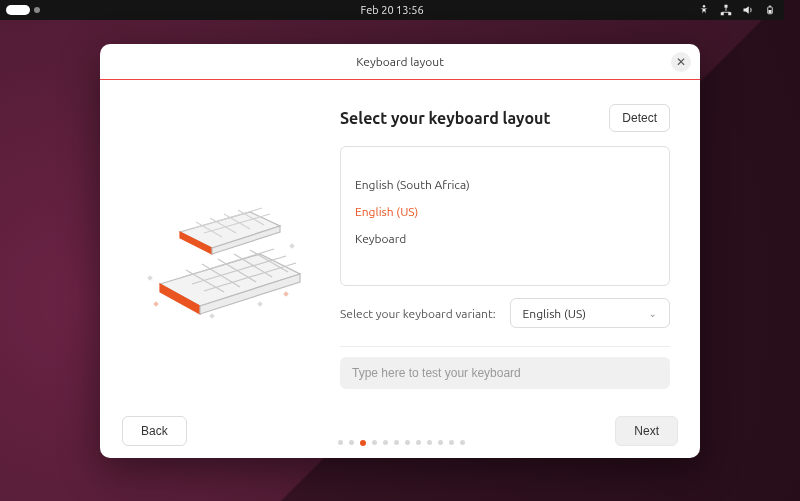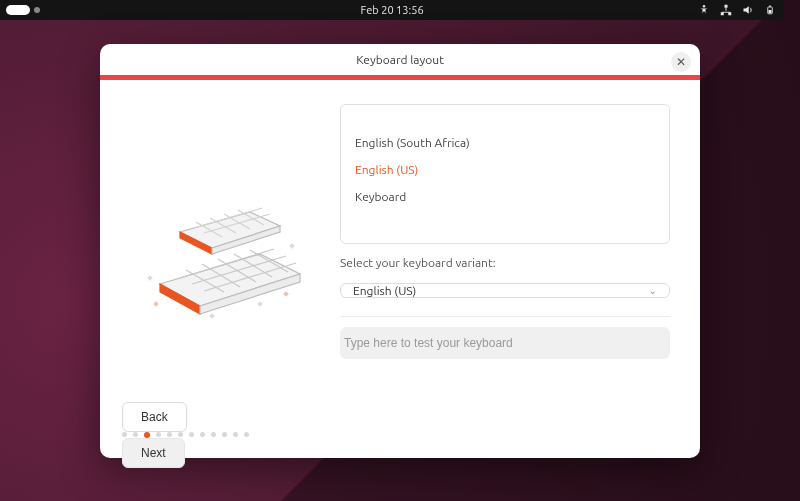--- a/index.html
+++ b/index.html
@@ -25,21 +25,21 @@
 
   
   .dialog {
     position:absolute; left:100px; top:44px; width:600px; height:414px;
     background:#fff; border-radius:10px;
     box-shadow:0 12px 40px rgba(0,0,0,0.45);
     display:flex; flex-direction:column;
   }
   .dialog-header {
     position:relative; height:36px; display:flex; align-items:center; justify-content:center;
-    border-bottom:5px solid #ef4444; font-size:12px; color:#3a3a3a;
+    border-bottom:1px solid #ef4444; font-size:12px; color:#3a3a3a;
   }
   .close-btn {
     position:absolute; right:9px; top:8px; width:20px; height:20px; border-radius:50%;
     background:#efefef; display:flex; align-items:center; justify-content:center;
     font-size:12px; color:#555; cursor:pointer;
   }
   .dialog-body { flex:1; display:flex; padding:24px 30px 8px 30px; }
 
   .illus { width:200px; display:flex; align-items:center; justify-content:center; }
 
@@ -53,37 +53,37 @@
 
   .layout-list {
     border:1px solid #e0e0e0; border-radius:6px; height:140px; overflow-y:auto;
     padding:24px 0;
   }
   .layout-list .item {
     padding:7px 14px; font-size:12px; color:#444; cursor:pointer;
   }
   .layout-list .item.selected { color:#e95420; }
 
-  .variant-row { display:flex; gap:14px; margin-top:12px;flex-direction:column;}
+  .variant-row { display:flex; align-items:center; gap:14px; margin-top:12px;}
   .variant-row label { font-size:12px; color:#555; }
   .variant-select {
     flex:1; border:1px solid #dcdcdc; border-radius:6px; height:30px;
     display:flex; align-items:center; justify-content:space-between;
     padding:0 12px; font-size:12px; color:#333; cursor:pointer;
   }
   .variant-select .chev { color:#999; font-size:10px; }
 
   .divider { height:1px; background:#ececec; margin:18px 0 10px 0;}
   .test-input {
     width:100%; height:32px; border:none; border-radius:6px; background:#f0f0f0;
-    padding:0 4px; font-size:12px; color:#555; outline:none;
+    padding:0 12px; font-size:12px; color:#555; outline:none;
   }
   .test-input::placeholder { color:#9a9a9a; }
 
-  .dialog-footer { height:56px; display:flex; align-items:flex-start; justify-content:space-between; padding:0 22px 12px 22px;flex-direction:column;}
+  .dialog-footer { height:56px; display:flex; align-items:flex-end; justify-content:space-between; padding:0 22px 12px 22px;}
   .foot-btn {
     border:1px solid #dcdcdc; background:#fff; border-radius:6px;
     padding:7px 18px; font-size:12px; color:#333; cursor:pointer;
   }
   .foot-btn.next { background:#f0f0f0; border-color:#e6e6e6;}
   .pager { display:flex; gap:6px; }
   .pager .d { width:5px; height:5px; border-radius:50%; background:#d8d8d8;}
   .pager .d.active { background:#e95420; width:6px; height:6px;}
 
   
@@ -169,20 +169,24 @@
           <rect x="118" y="128" width="4" height="4" transform="rotate(45 120 130)"></rect>
         </g>
         <g fill="#f2c0ae">
           <rect x="14" y="128" width="4" height="4" transform="rotate(45 16 130)"></rect>
           <rect x="144" y="118" width="4" height="4" transform="rotate(45 146 120)"></rect>
         </g>
       </svg>
     </div>
 
     <div class="panel">
+      <div class="panel-row1">
+        <h2>Select your keyboard layout</h2>
+        <button class="detect-btn">Detect</button>
+      </div>
 
       <div class="layout-list">
         <div class="item">English (South Africa)</div>
         <div class="item selected">English (US)</div>
         <div class="item">Keyboard</div>
       </div>
 
       <div class="variant-row">
         <label>Select your keyboard variant:</label>
         <div class="variant-select">

